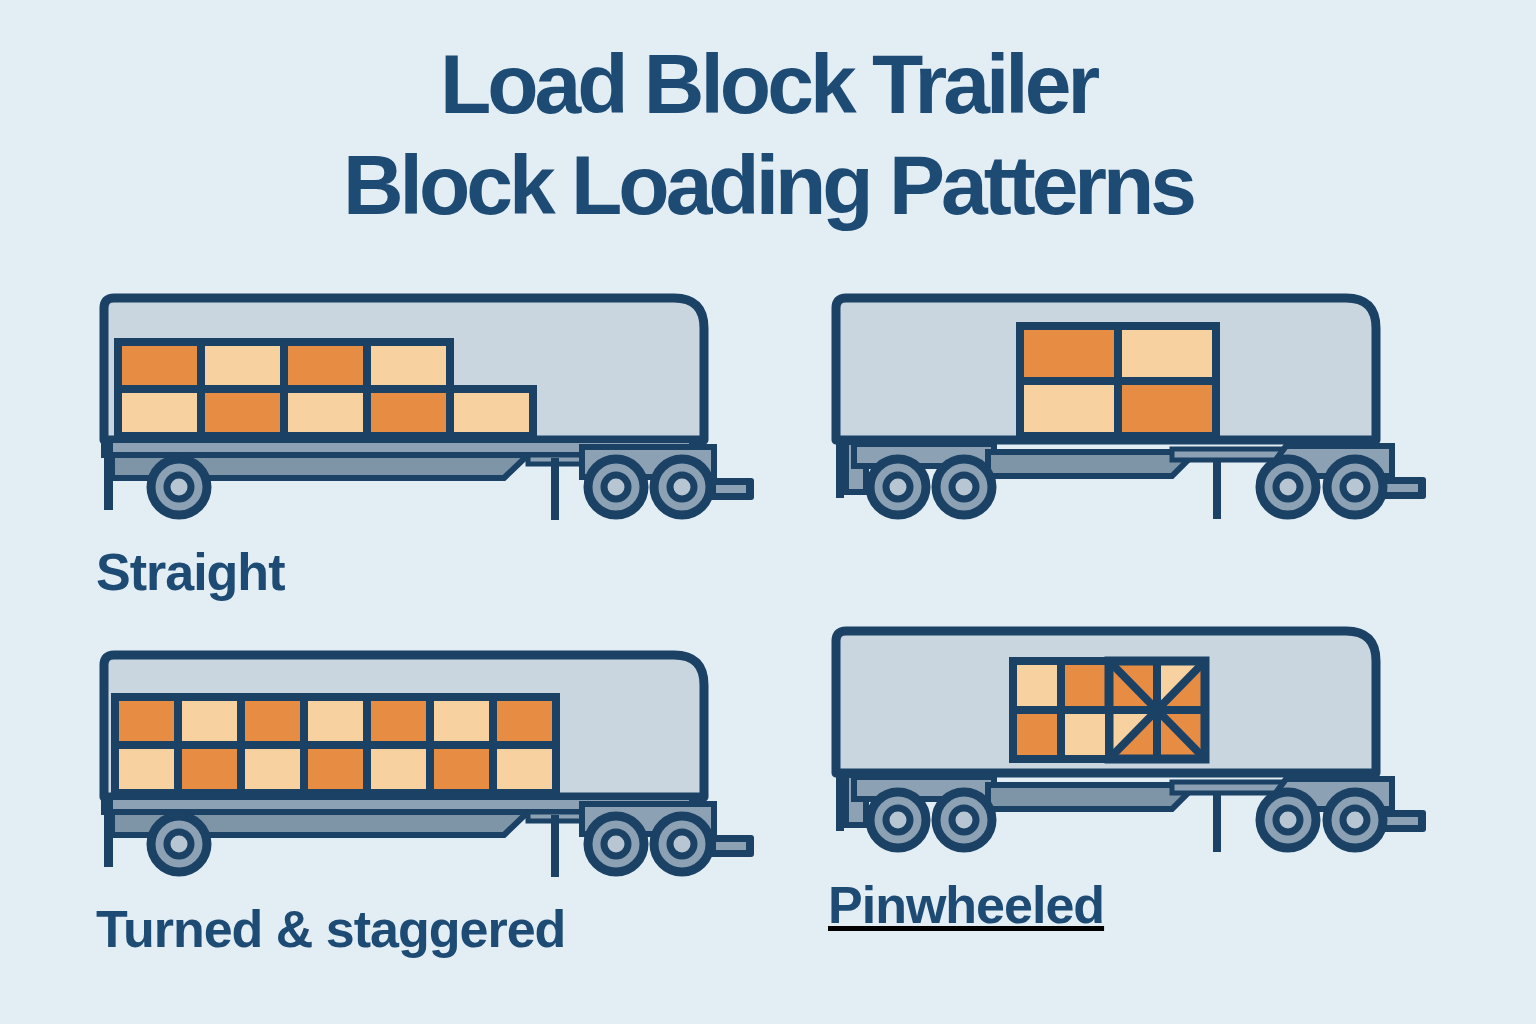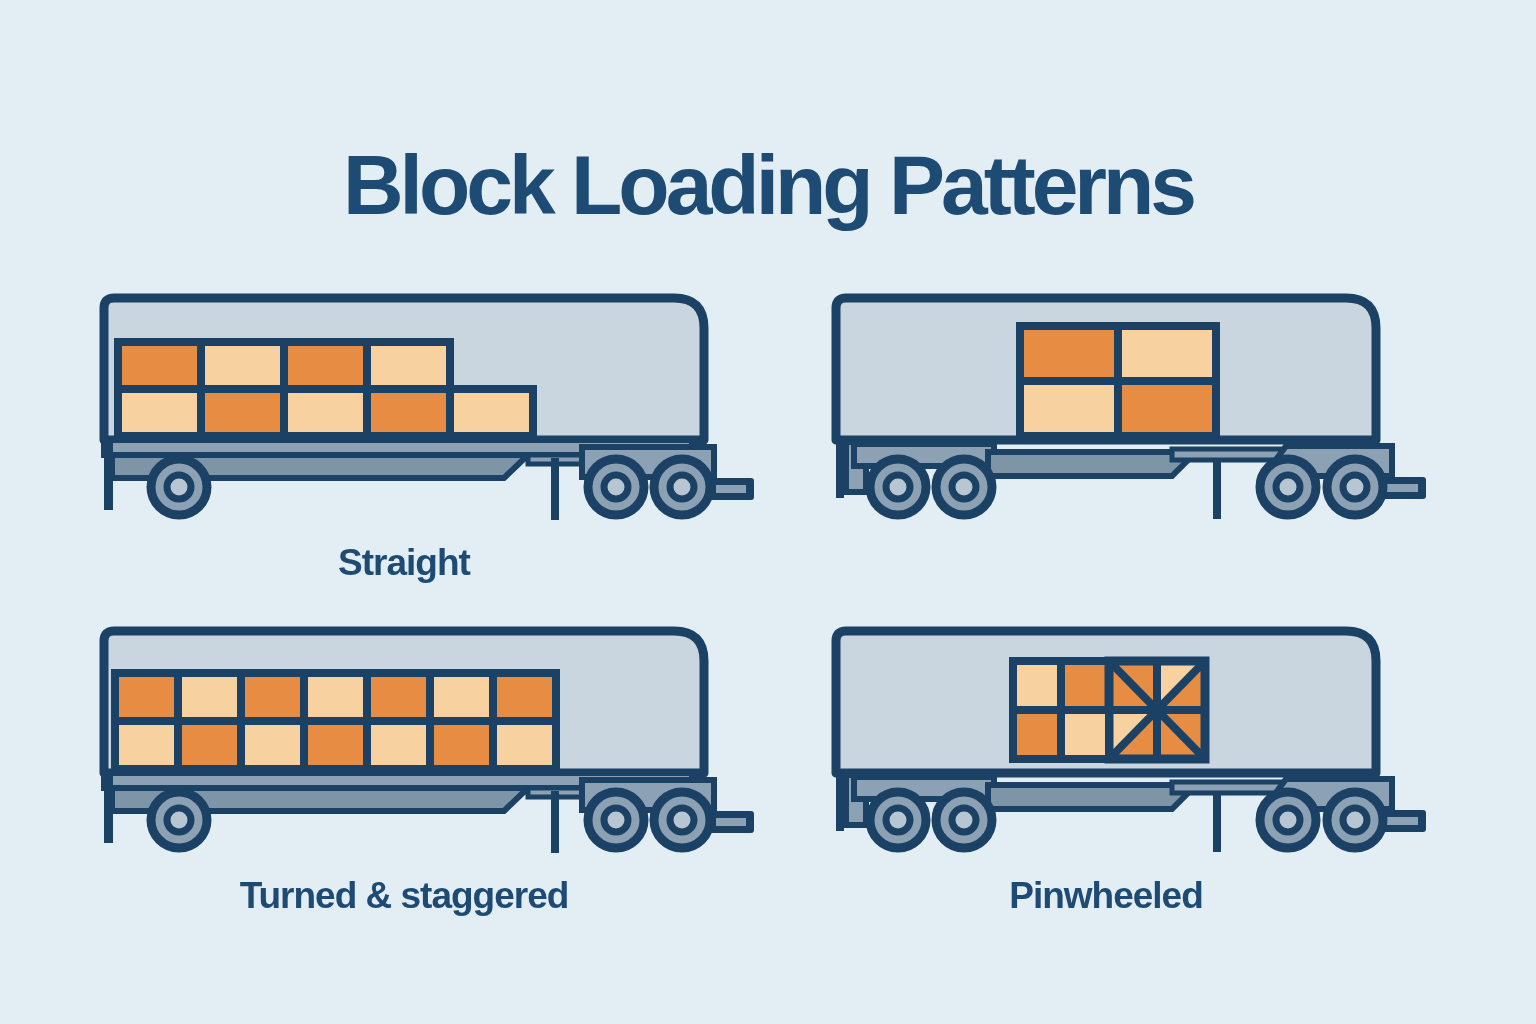--- a/index.html
+++ b/index.html
@@ -9,35 +9,35 @@
     font-family:"Liberation Sans", sans-serif;
   }
   .title {
     margin:34px 0 0 0; text-align:center;
     color:#1e4b74; font-weight:bold;
     font-size:84px; line-height:101px; letter-spacing:-4px;
   }
   figure { position:absolute; margin:0; }
   figure svg { display:block; }
   figcaption {
-    margin-top:2px; text-align:center;
+    margin-top:2px; 
     color:#1e4b74; font-weight:bold;
-    font-size:37px; letter-spacing:-1px;
+    font-size:52px; letter-spacing:-1px;
   }
   .fig-straight          { left:96px;  top:290px; }
   .fig-turned            { left:828px; top:290px; }
-  .fig-turned-staggered  { left:96px;  top:623px; }
-  .fig-pinwheeled        { left:828px; top:623px; }
+  .fig-turned-staggered  { left:96px;  top:647px; }
+  .fig-pinwheeled        { left:828px; top:623px;text-decoration:underline; }
 </style>
 </head>
 <body>
 
 <div class="page">
 
-  <h1 class="title"><br><span>Block Loading Patterns</span></h1>
+  <h1 class="title"><span>Load Block Trailer</span><br><span>Block Loading Patterns</span></h1>
 
   <section>
 
     <figure class="fig-straight">
       <svg width="660" height="250" viewBox="0 0 660 250">
           <path d="M 8 150 L 8 18 Q 8 8 18 8 L 578 8 Q 608 8 608 38 L 608 150 Z" fill="#c9d6e0" stroke="#1b4164" stroke-width="9" stroke-linejoin="round"></path>
           <rect x="8" y="150" width="588" height="15" fill="#8ca1b3" stroke="#1b4164" stroke-width="6"></rect>
           <polygon points="16,165 432,165 408,188 16,188" fill="#7e94a7" stroke="#1b4164" stroke-width="6"></polygon>
           <rect x="432" y="165" width="90" height="9" fill="#8ca1b3" stroke="#1b4164" stroke-width="5"></rect>
           <rect x="455" y="168" width="8" height="62" fill="#1b4164"></rect>

